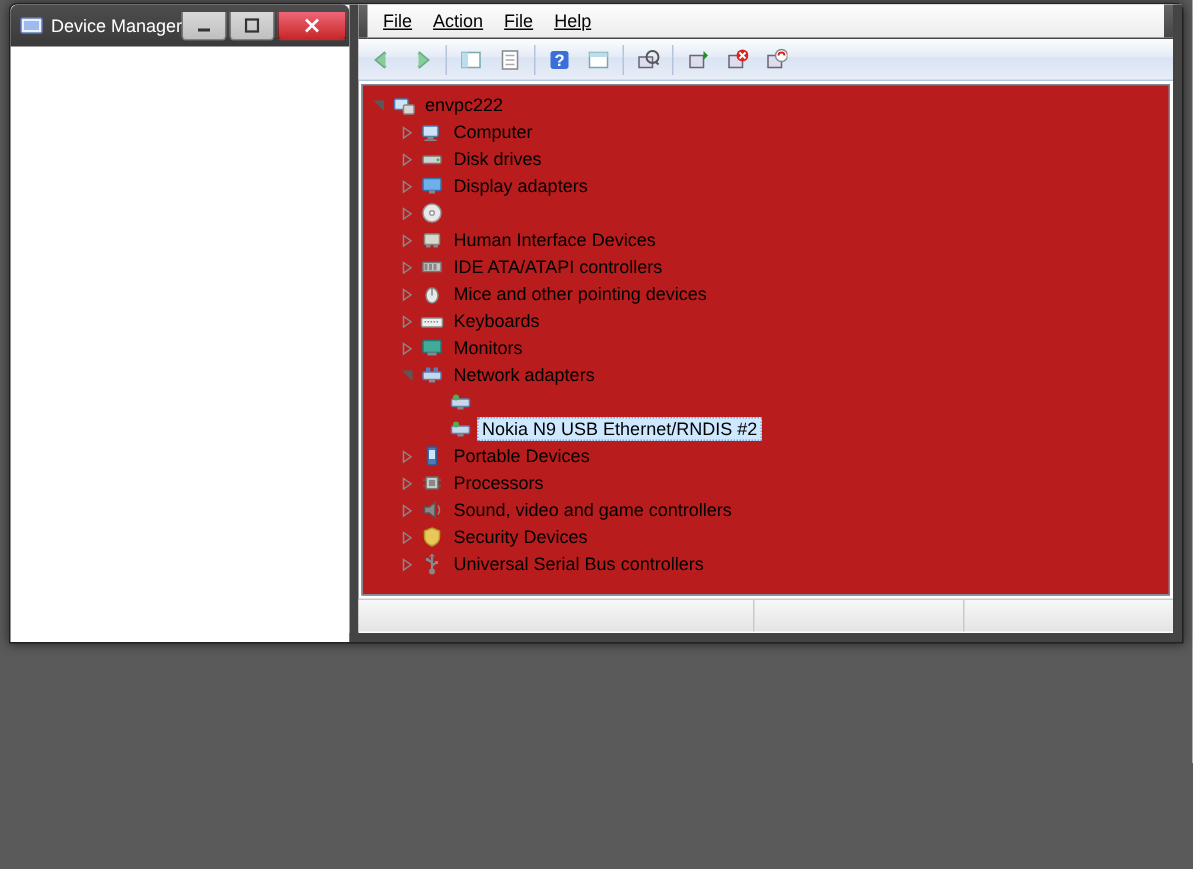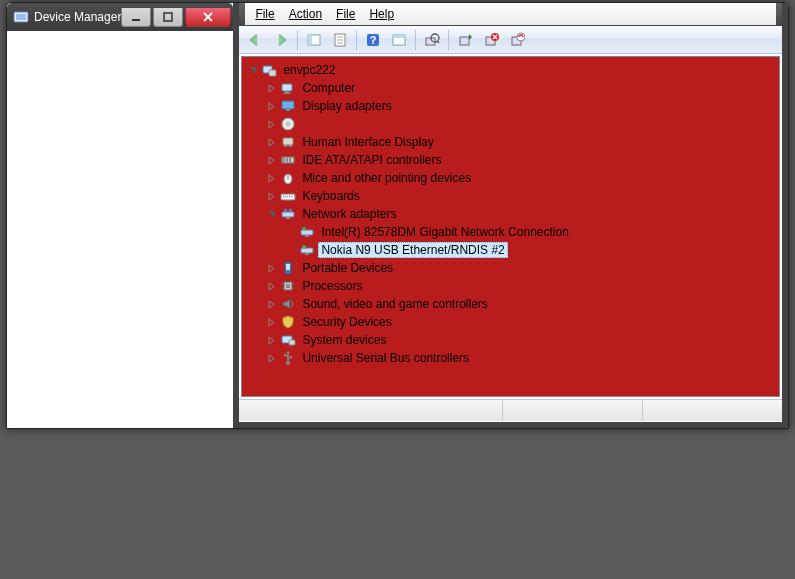--- a/index.html
+++ b/index.html
@@ -185,20 +185,36 @@
                 </li>
                 <li>
                   <div class="row">
                     <span class="exp">
                       <svg width="9" height="9">
                         <path d="M2 1 L7 4.5 L2 8 Z" fill="none" stroke="#888"></path>
                       </svg>
                     </span>
                     <span class="ticon">
                       <svg width="16" height="16">
+                        <rect x="2" y="6" width="12" height="5" rx="1" fill="#d0d0d0" stroke="#777"></rect>
+                        <circle cx="12" cy="8.5" r="1" fill="#5a5"></circle>
+                      </svg>
+                    </span>
+                    <span class="label">Disk drives</span>
+                  </div>
+                </li>
+                <li>
+                  <div class="row">
+                    <span class="exp">
+                      <svg width="9" height="9">
+                        <path d="M2 1 L7 4.5 L2 8 Z" fill="none" stroke="#888"></path>
+                      </svg>
+                    </span>
+                    <span class="ticon">
+                      <svg width="16" height="16">
                         <rect x="2" y="3" width="12" height="8" rx="1" fill="#6bb0e8" stroke="#3a6fa8"></rect>
                         <rect x="6" y="11" width="4" height="2" fill="#888"></rect>
                       </svg>
                     </span>
                     <span class="label">Display adapters</span>
                   </div>
                 </li>
                 <li>
                   <div class="row">
                     <span class="exp">
@@ -221,21 +237,21 @@
                         <path d="M2 1 L7 4.5 L2 8 Z" fill="none" stroke="#888"></path>
                       </svg>
                     </span>
                     <span class="ticon">
                       <svg width="16" height="16">
                         <rect x="3" y="4" width="10" height="7" rx="1" fill="#d8d8c8" stroke="#888"></rect>
                         <rect x="4" y="11" width="3" height="2" fill="#888"></rect>
                         <rect x="9" y="11" width="3" height="2" fill="#888"></rect>
                       </svg>
                     </span>
-                    <span class="label">Human Interface Display</span>
+                    <span class="label">Human Interface Devices</span>
                   </div>
                 </li>
                 <li>
                   <div class="row">
                     <span class="exp">
                       <svg width="9" height="9">
                         <path d="M2 1 L7 4.5 L2 8 Z" fill="none" stroke="#888"></path>
                       </svg>
                     </span>
                     <span class="ticon">
@@ -276,20 +292,36 @@
                       <svg width="16" height="16">
                         <rect x="1" y="6" width="14" height="6" rx="1" fill="#eee" stroke="#888"></rect>
                         <rect x="3" y="8" width="1" height="1" fill="#888"></rect>
                         <rect x="5" y="8" width="1" height="1" fill="#888"></rect>
                         <rect x="7" y="8" width="1" height="1" fill="#888"></rect>
                         <rect x="9" y="8" width="1" height="1" fill="#888"></rect>
                         <rect x="11" y="8" width="1" height="1" fill="#888"></rect>
                       </svg>
                     </span>
                     <span class="label">Keyboards</span>
+                  </div>
+                </li>
+                <li>
+                  <div class="row">
+                    <span class="exp">
+                      <svg width="9" height="9">
+                        <path d="M2 1 L7 4.5 L2 8 Z" fill="none" stroke="#888"></path>
+                      </svg>
+                    </span>
+                    <span class="ticon">
+                      <svg width="16" height="16">
+                        <rect x="2" y="3" width="12" height="8" rx="1" fill="#4a9" stroke="#277"></rect>
+                        <rect x="5" y="11" width="6" height="2" fill="#888"></rect>
+                      </svg>
+                    </span>
+                    <span class="label">Monitors</span>
                   </div>
                 </li>
                 <li>
                   <div class="row">
                     <span class="exp">
                       <svg width="9" height="9">
                         <path d="M1 1 L8 1 L1 8 Z" fill="#595959" transform="rotate(90 4.5 4.5)"></path>
                       </svg>
                     </span>
                     <span class="ticon">
@@ -306,21 +338,20 @@
                     <li>
                       <div class="row">
                         <span class="exp"></span>
                         <span class="ticon">
                           <svg width="16" height="16">
                             <rect x="2" y="6" width="12" height="5" rx="1" fill="#c8d8e8" stroke="#5a7db8"></rect>
                             <circle cx="5" cy="5" r="2" fill="#5a5"></circle>
                             <rect x="6" y="11" width="4" height="2" fill="#888"></rect>
                           </svg>
                         </span>
-                        <span class="label">Intel(R) 82578DM Gigabit Network Connection</span>
                       </div>
                     </li>
                     <li>
                       <div class="row">
                         <span class="exp"></span>
                         <span class="ticon">
                           <svg width="16" height="16">
                             <rect x="2" y="6" width="12" height="5" rx="1" fill="#c8d8e8" stroke="#5a7db8"></rect>
                             <circle cx="5" cy="5" r="2" fill="#5a5"></circle>
                             <rect x="6" y="11" width="4" height="2" fill="#888"></rect>
@@ -400,36 +431,20 @@
                 </li>
                 <li>
                   <div class="row">
                     <span class="exp">
                       <svg width="9" height="9">
                         <path d="M2 1 L7 4.5 L2 8 Z" fill="none" stroke="#888"></path>
                       </svg>
                     </span>
                     <span class="ticon">
                       <svg width="16" height="16">
-                        <rect x="2" y="4" width="10" height="7" rx="1" fill="#cde3f8" stroke="#4a7ab5"></rect>
-                        <rect x="9" y="8" width="6" height="5" rx="1" fill="#d8d8d8" stroke="#888"></rect>
-                      </svg>
-                    </span>
-                    <span class="label">System devices</span>
-                  </div>
-                </li>
-                <li>
-                  <div class="row">
-                    <span class="exp">
-                      <svg width="9" height="9">
-                        <path d="M2 1 L7 4.5 L2 8 Z" fill="none" stroke="#888"></path>
-                      </svg>
-                    </span>
-                    <span class="ticon">
-                      <svg width="16" height="16">
                         <circle cx="8" cy="13" r="2" fill="#888"></circle>
                         <line x1="8" y1="3" x2="8" y2="13" stroke="#888" stroke-width="1.5"></line>
                         <path d="M8 7 L5 5 M8 9 L11 7" stroke="#888" stroke-width="1.5" fill="none"></path>
                         <circle cx="5" cy="5" r="1.2" fill="#888"></circle>
                         <rect x="10" y="6" width="2" height="2" fill="#888"></rect>
                         <path d="M6 3 L8 1 L10 3 Z" fill="#888"></path>
                       </svg>
                     </span>
                     <span class="label">Universal Serial Bus controllers</span>
                   </div>

